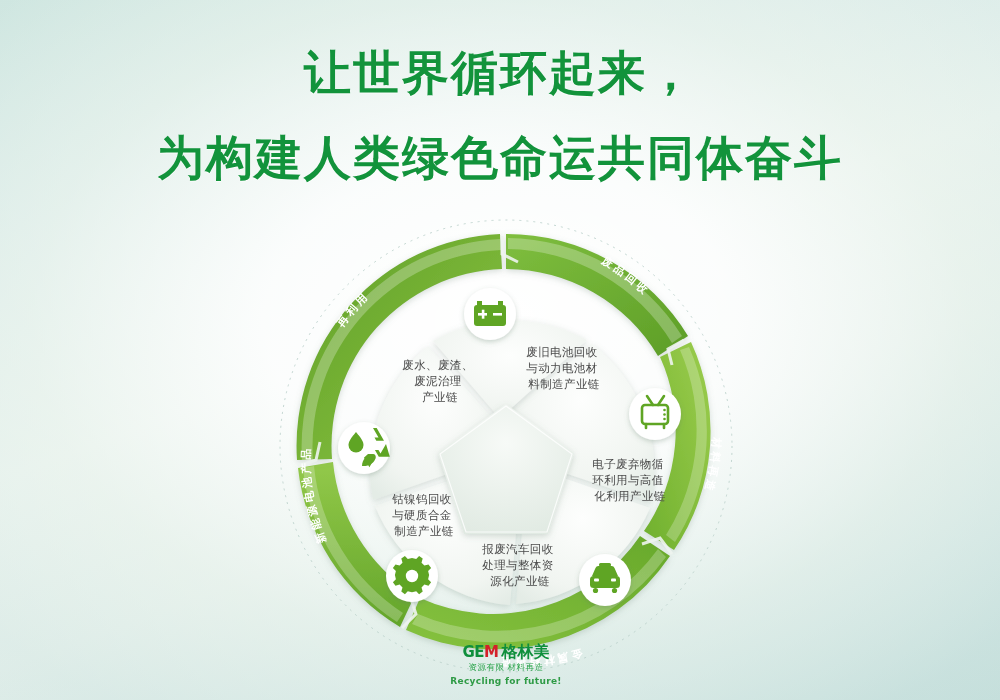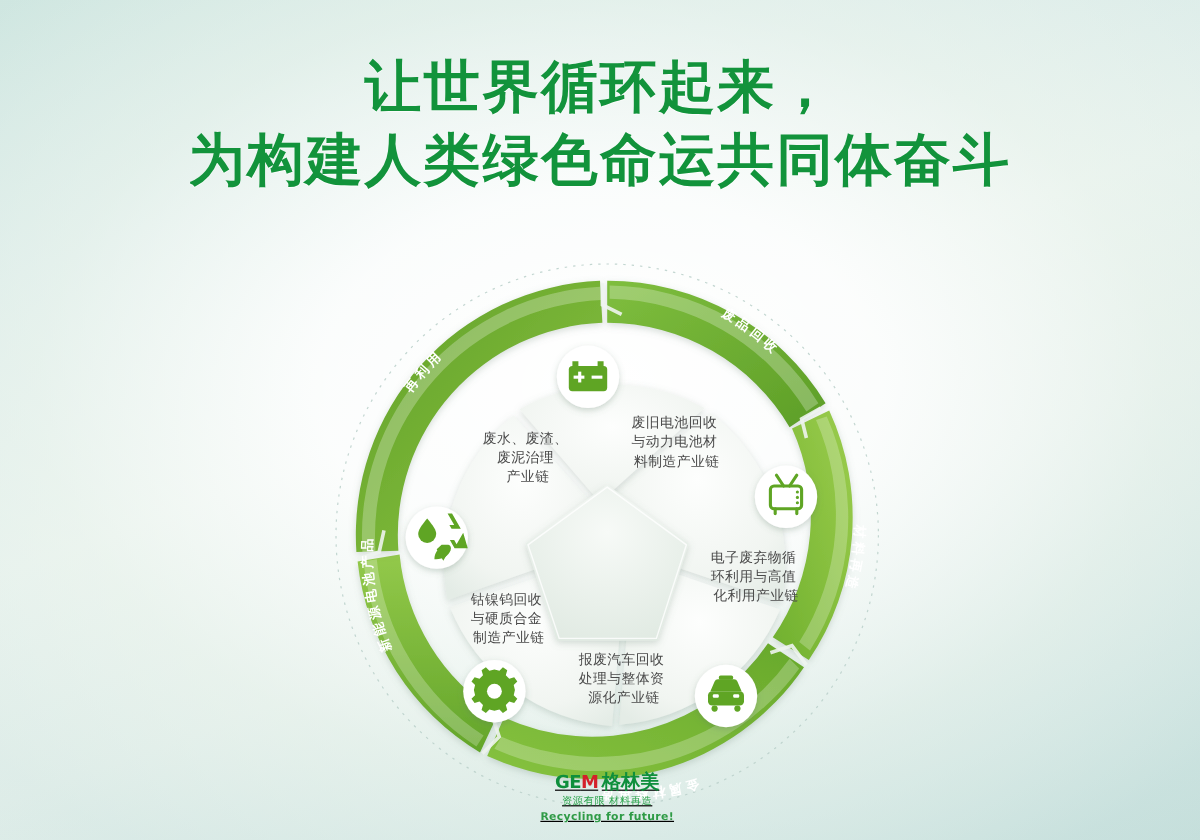--- a/index.html
+++ b/index.html
@@ -28,42 +28,41 @@
     width: 1000px;
     text-align: center;
     line-height: 1.30;
     color: #12933b;
     font-weight: bold;
     letter-spacing: 2px;
     font-size: 47px;
     text-shadow: 0 1px 0 rgba(255,255,255,0.7);
   }
   .headline .l1 { display: block; }
-  .headline .l2 { display: block; }
+  .headline .l2 { display: block; margin-top: 24px; }
 
   
   #diagram {
     position: absolute;
     left: 276px;
     top: 216px;
     width: 460px;
     height: 460px;
   }
   #diagram svg { display: block; }
 
   
   .logo-block {
     position: absolute;
     left: 50%;
     top: 428px;
     transform: translateX(-50%);
     width: 130px;
     text-align: center;
     pointer-events: none;
-    text-decoration: underline;
   }
   .logo-row1 {
     display: flex;
     align-items: center;
     justify-content: center;
     gap: 3px;
     line-height: 1;
   }
   .logo-gem {
     font-family: "DejaVu Sans", "Liberation Sans", sans-serif;

